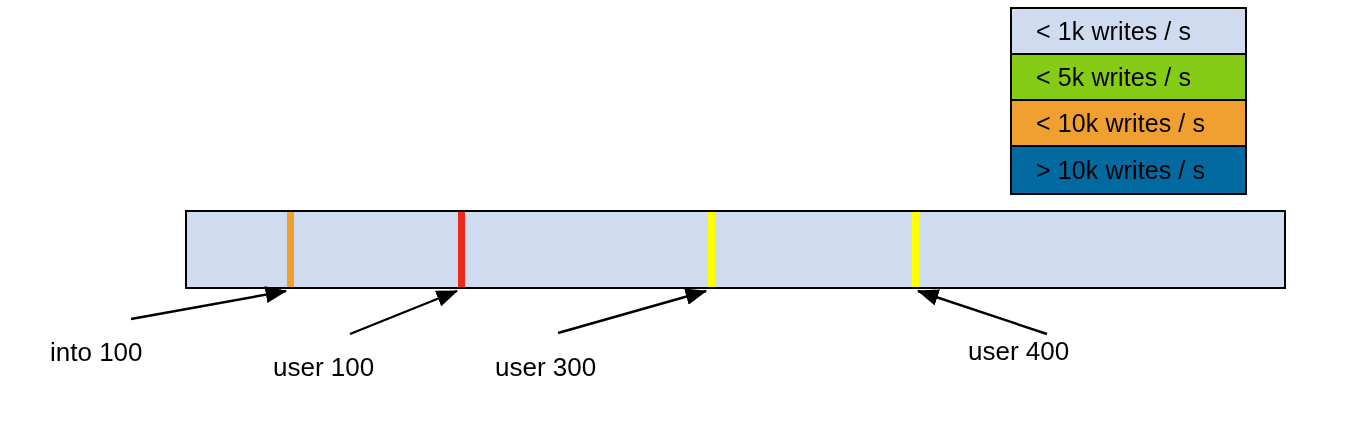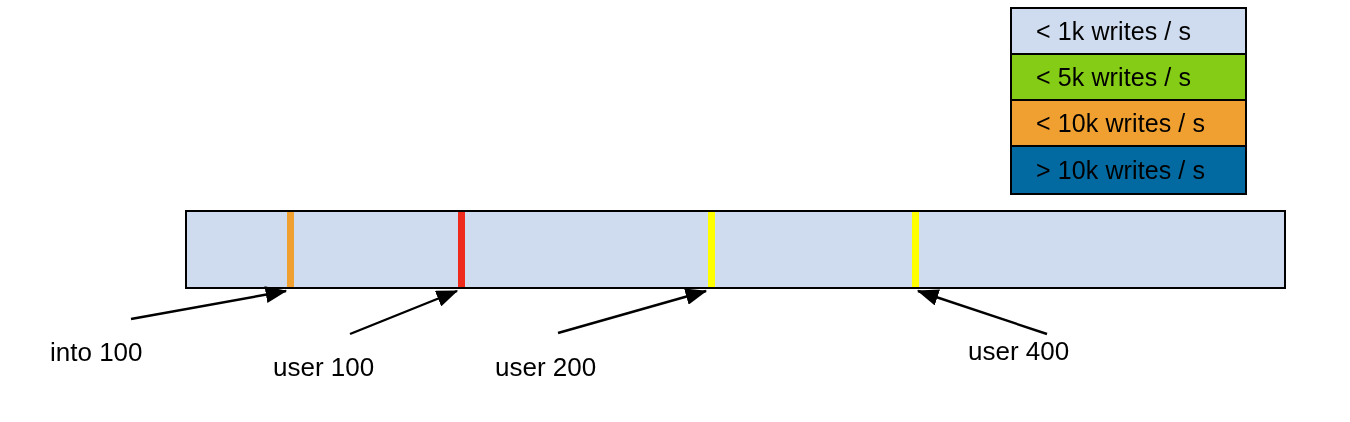--- a/index.html
+++ b/index.html
@@ -124,16 +124,16 @@
       </marker>
     </defs>
     <line x1="131" y1="319" x2="286" y2="291" stroke="#000000" stroke-width="2.4" marker-end="url(#arrowhead)"></line>
     <line x1="350" y1="334" x2="457" y2="291" stroke="#000000" stroke-width="2.4" marker-end="url(#arrowhead)"></line>
     <line x1="558" y1="333" x2="706" y2="291" stroke="#000000" stroke-width="2.4" marker-end="url(#arrowhead)"></line>
     <line x1="1047" y1="334" x2="918" y2="291" stroke="#000000" stroke-width="2.4" marker-end="url(#arrowhead)"></line>
   </svg>
 
   <div class="anno-label" style="left:50px; top:337px;">into 100</div>
   <div class="anno-label" style="left:273px; top:352px;">user 100</div>
-  <div class="anno-label" style="left:495px; top:352px;">user 200</div>
+  <div class="anno-label" style="left:495px; top:352px;">user 300</div>
   <div class="anno-label" style="left:968px; top:336px;">user 400</div>
 
 </div>
 
 </body></html>

